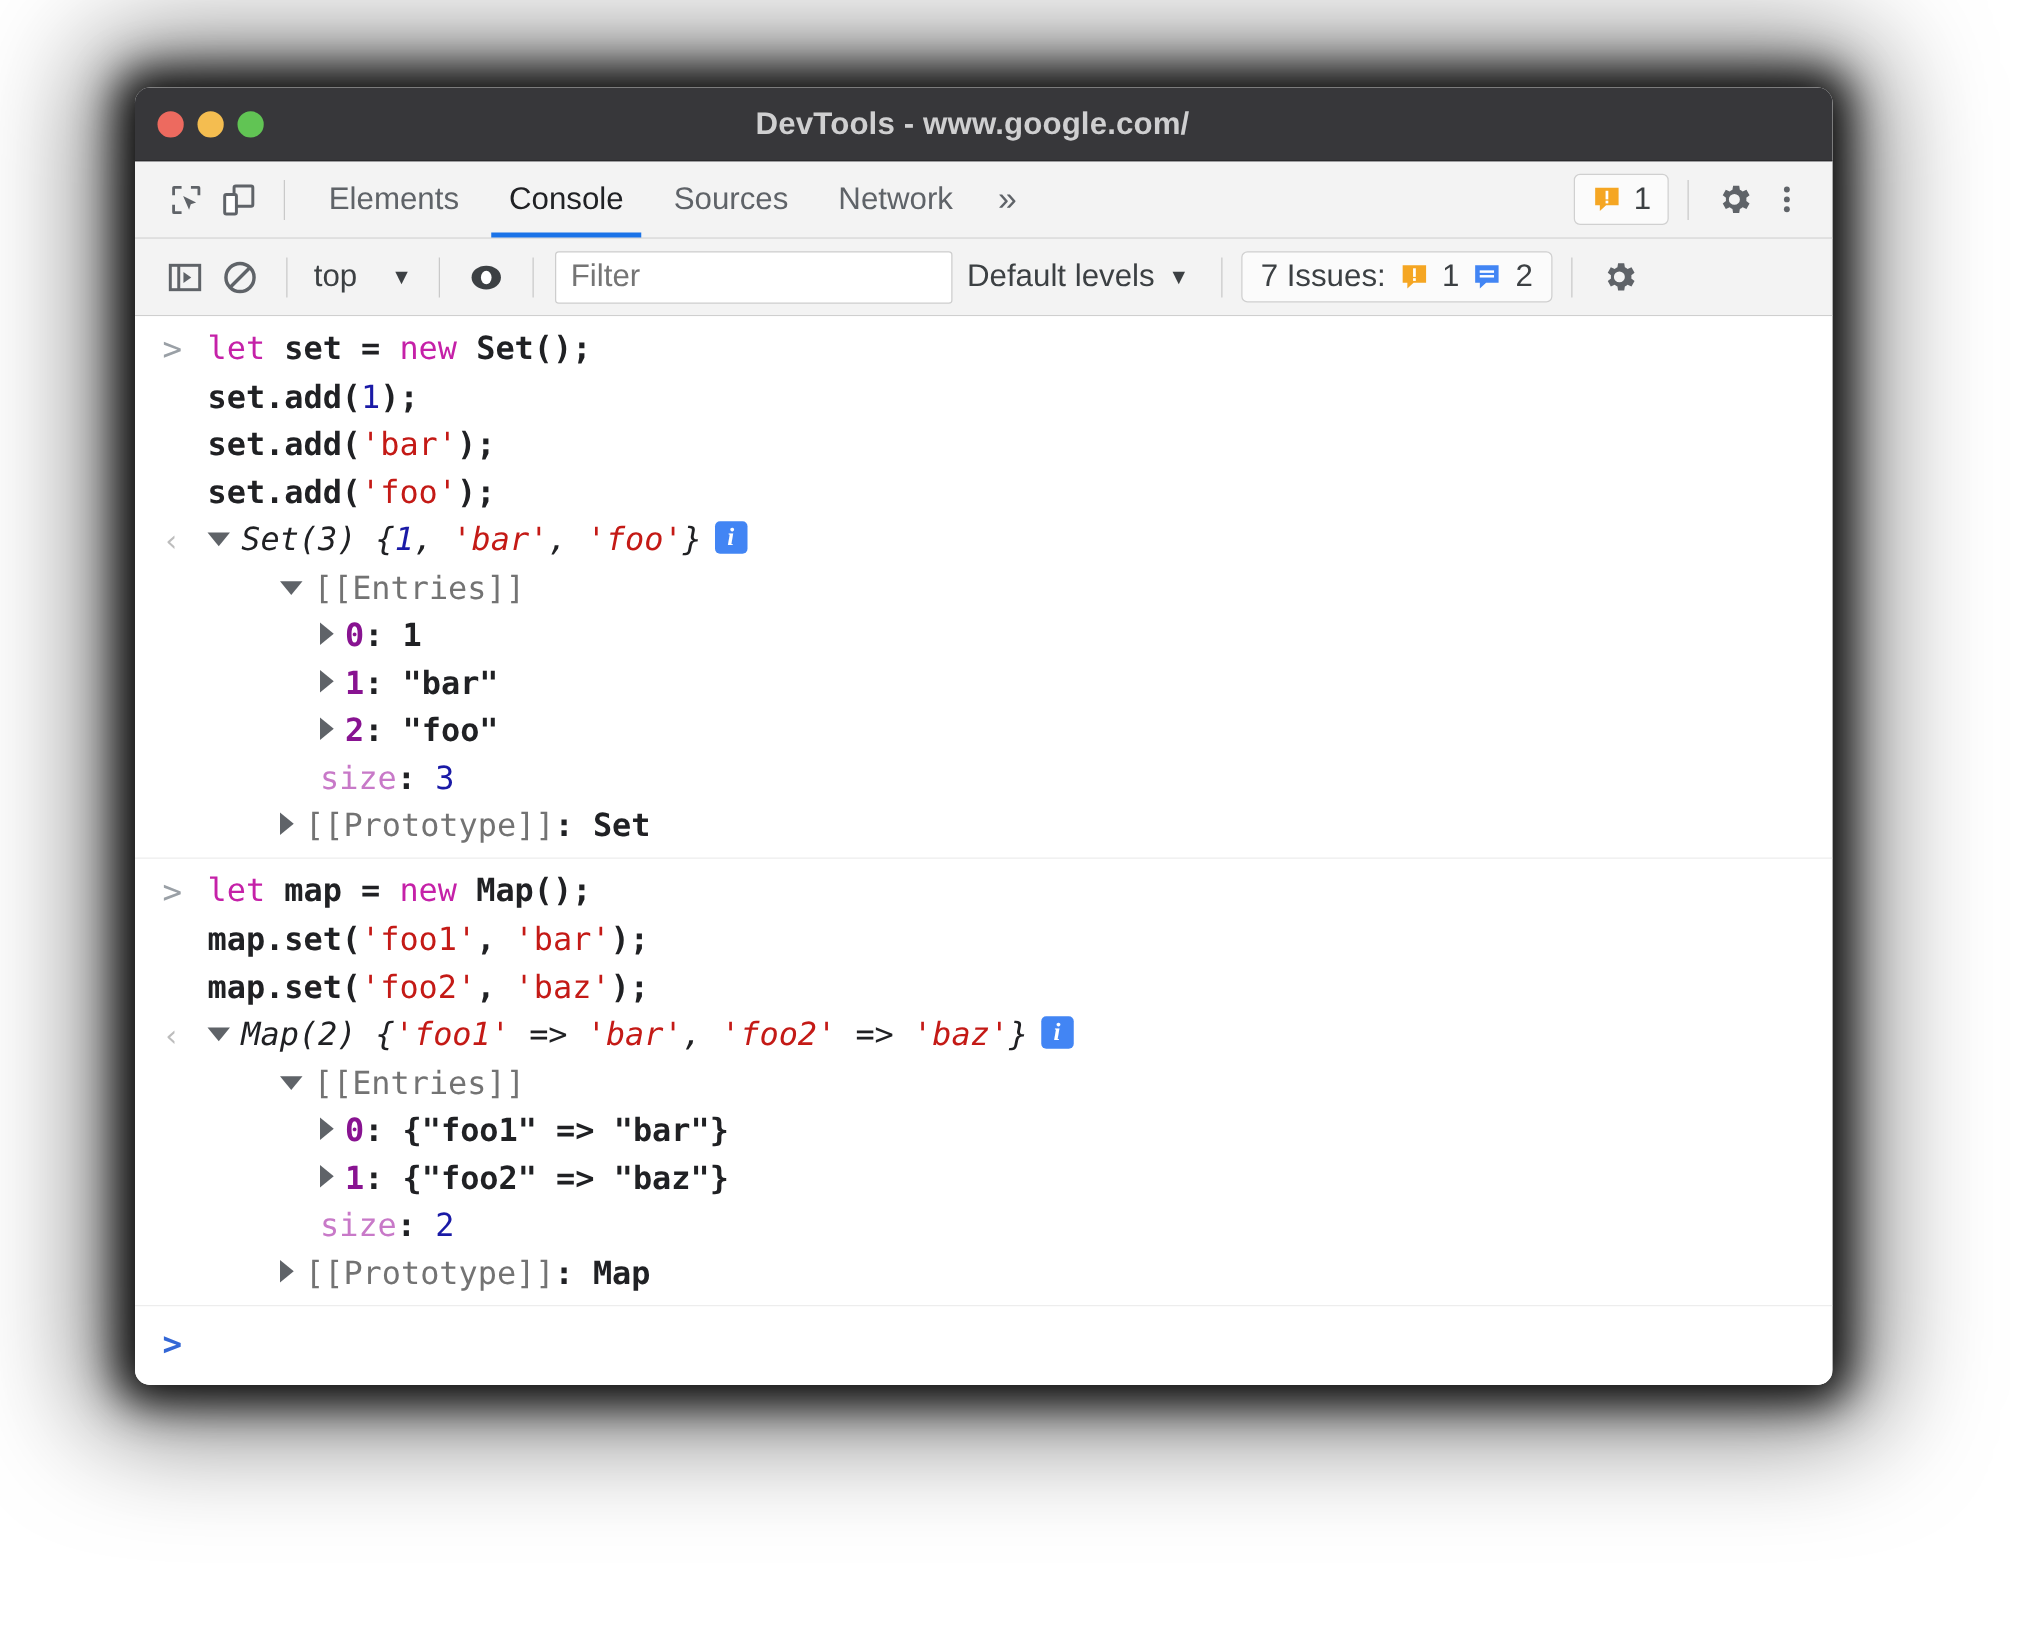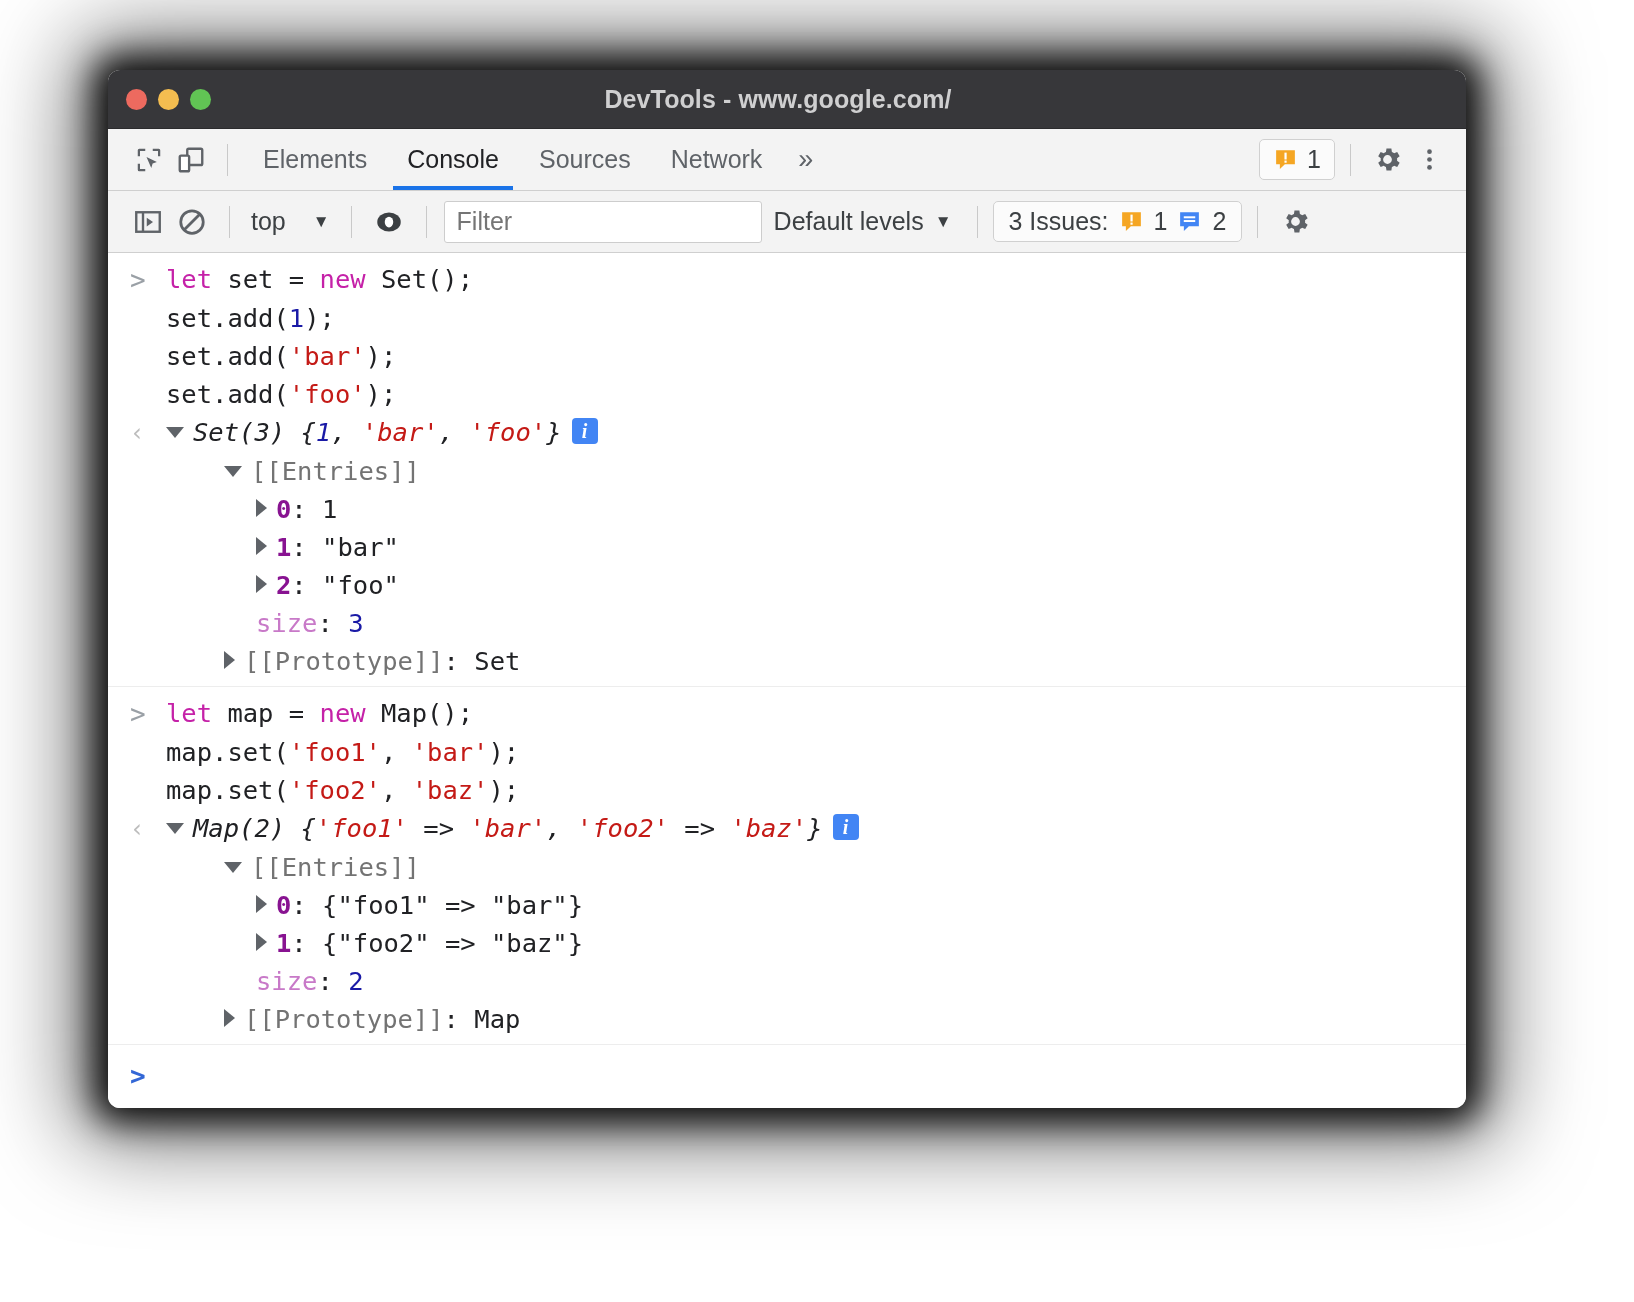--- a/index.html
+++ b/index.html
@@ -161,21 +161,21 @@
   }
   .tri.right {
     border-top: 9px solid transparent;
     border-bottom: 9px solid transparent;
     border-left: 11px solid #5f6368;
     top: -1px;
   }
   .kw { color: #c521a8; }
   .num { color: #1a1aa6; }
   .str { color: #c41a16; }
-  .plain { color: #202124; }
+  .plain { color: #202124; font-weight: bold; }
   .objname { font-style: italic; color: #202124; }
   .objstr { font-style: italic; color: #c41a16; }
   .objnum { font-style: italic; color: #1a1aa6; }
   .internal { color: #737373; }
   .idx { color: #881391; font-weight: bold; }
   .propname { color: #c879c8; }
   .info-badge {
     display: inline-flex; align-items: center; justify-content: center;
     width: 26px; height: 26px; border-radius: 4px;
     background: #4285f4; color: #ffffff;
@@ -289,21 +289,21 @@
         </svg>
       </div>
       <div class="vsep"></div>
       <input class="filter-input" type="text" placeholder="Filter" style="">
       <div class="levels">
         <span>Default levels</span>
         <span class="caret">▼</span>
       </div>
       <div class="vsep"></div>
       <div class="issues-box">
-        <span class="lbl">3 Issues:</span>
+        <span class="lbl">7 Issues:</span>
         <svg width="25" height="25" viewBox="0 0 24 24">
           <path d="M3 3h18v13.5h-9.6L6.6 21v-4.5H3V3z" fill="#f5a623"></path>
           <rect x="11" y="5.4" width="2.1" height="6.6" fill="#ffffff"></rect>
           <rect x="11" y="13" width="2.1" height="2.1" fill="#ffffff"></rect>
         </svg>
         <span class="num">1</span>
         <svg width="25" height="25" viewBox="0 0 24 24">
           <path d="M3 3h18v13.5h-9.6L6.6 21v-4.5H3V3z" fill="#4285f4"></path>
           <rect x="6.5" y="7" width="11" height="1.9" fill="#ffffff"></rect>
           <rect x="6.5" y="10.6" width="11" height="1.9" fill="#ffffff"></rect>

